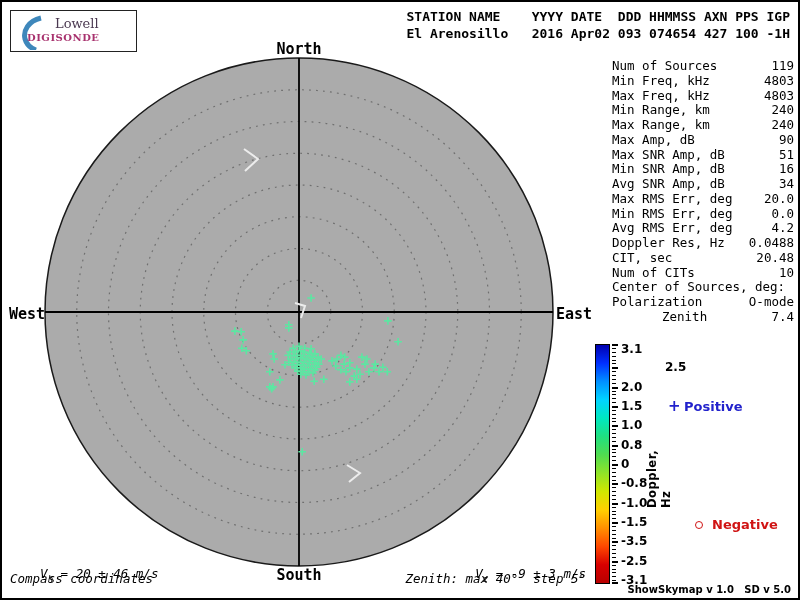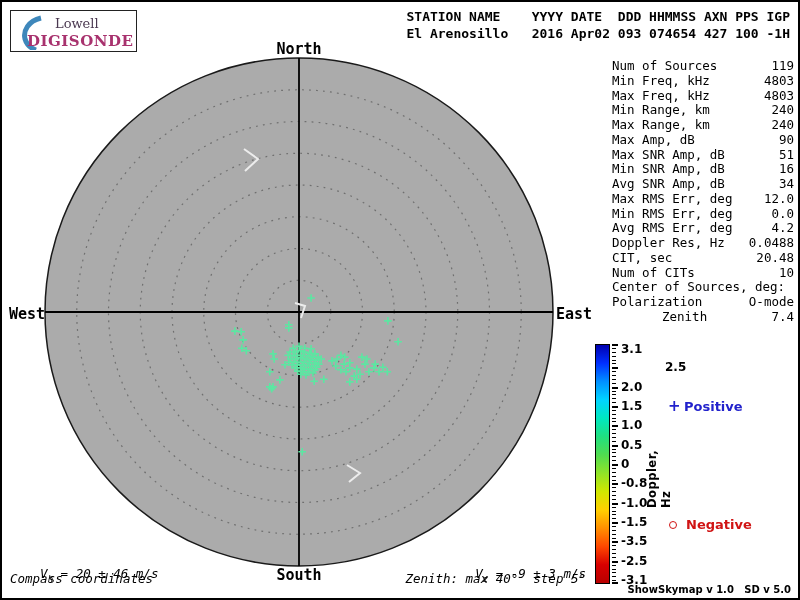--- a/index.html
+++ b/index.html
@@ -5,21 +5,21 @@
   html,body{margin:0;padding:0;background:#fff;}
   #screen{position:relative;width:800px;height:600px;box-sizing:border-box;
           border:2px solid #000;background:#ffffff;overflow:hidden;
           font-family:"DejaVu Sans Mono","Liberation Mono",monospace;color:#000;}
   
   #logo{position:absolute;left:8px;top:8px;width:125px;height:40px;
         border:1px solid #222;background:#fff;}
   #logo-line1{position:absolute;left:44px;top:5px;font-family:"DejaVu Serif","Liberation Serif",serif;
         font-size:13px;color:#4a3850;}
   #logo-line2{position:absolute;left:16px;top:21px;font-family:"DejaVu Serif","Liberation Serif",serif;
-        font-size:15px;font-weight:bold;color:#a8326e;letter-spacing:.5px;}
+        font-size:10px;font-weight:bold;color:#a8326e;letter-spacing:.5px;}
   
   .hdr-line{position:absolute;right:8px;white-space:pre;font-weight:bold;font-size:13px;}
   #hdr1{top:7px;}
   #hdr2{top:24px;}
   
   #skymap-svg{position:absolute;left:0;top:0;}
   .compass{position:absolute;font-weight:bold;font-size:15px;}
   #compass-north{left:297px;top:38px;transform:translateX(-50%);}
   #compass-south{left:297px;top:564px;transform:translateX(-50%);}
   #compass-west{left:7px;top:303px;text-align:center;}
@@ -38,21 +38,21 @@
   .cb-label{position:absolute;left:26px;transform:translateY(-50%);
             font-family:"DejaVu Sans","Liberation Sans",sans-serif;font-weight:bold;font-size:12px;}
   #cbar-title{position:absolute;left:643px;top:430px;height:76px;
               writing-mode:vertical-rl;transform:rotate(180deg);
               font-family:"DejaVu Sans","Liberation Sans",sans-serif;
               font-weight:bold;font-size:11.5px;letter-spacing:.5px;}
   
   .legend-item{position:absolute;font-family:"DejaVu Sans","Liberation Sans",sans-serif;
                font-weight:bold;font-size:13px;display:flex;align-items:center;}
   #legend-positive{left:666px;top:395px;}
-  #legend-negative{left:666px;top:515px;}
+  #legend-negative{left:692px;top:515px;}
   .legend-sym{display:inline-block;width:16px;font-size:15px;}
   #neg-circle{display:inline-block;width:6px;height:6px;border:1.6px solid;border-radius:50%;
               margin-right:9px;margin-left:1px;}
   
   .foot{position:absolute;font-style:italic;font-size:12.5px;white-space:pre;}
   #vh-line{left:8px;top:549px;}
   #coords-line{left:8px;top:569px;}
   #vz-line{right:212px;top:549px;text-align:right;}
   #zenith-line{right:212px;top:569px;text-align:right;}
   sub.vsub{font-size:9px;}
@@ -99,21 +99,21 @@
   <div id="stats">
       <div class="srow"><span class="lab">Num of Sources</span><span class="val">119</span></div>
       <div class="srow"><span class="lab">Min Freq, kHz</span><span class="val">4803</span></div>
       <div class="srow"><span class="lab">Max Freq, kHz</span><span class="val">4803</span></div>
       <div class="srow"><span class="lab">Min Range, km</span><span class="val">240</span></div>
       <div class="srow"><span class="lab">Max Range, km</span><span class="val">240</span></div>
       <div class="srow"><span class="lab">Max Amp, dB</span><span class="val">90</span></div>
       <div class="srow"><span class="lab">Max SNR Amp, dB</span><span class="val">51</span></div>
       <div class="srow"><span class="lab">Min SNR Amp, dB</span><span class="val">16</span></div>
       <div class="srow"><span class="lab">Avg SNR Amp, dB</span><span class="val">34</span></div>
-      <div class="srow"><span class="lab">Max RMS Err, deg</span><span class="val">12.0</span></div>
+      <div class="srow"><span class="lab">Max RMS Err, deg</span><span class="val">20.0</span></div>
       <div class="srow"><span class="lab">Min RMS Err, deg</span><span class="val">0.0</span></div>
       <div class="srow"><span class="lab">Avg RMS Err, deg</span><span class="val">4.2</span></div>
       <div class="srow"><span class="lab">Doppler Res, Hz</span><span class="val">0.0488</span></div>
       <div class="srow"><span class="lab">CIT, sec</span><span class="val">20.48</span></div>
       <div class="srow"><span class="lab">Num of CITs</span><span class="val">10</span></div>
       <div class="srow"><span class="lab">Center of Sources, deg:</span></div>
       <div class="srow"><span class="lab">Polarization</span><span class="val">O-mode</span></div>
       <div class="srow indent"><span class="lab">Zenith</span><span class="val">7.4</span></div>
     </div>
 
@@ -184,21 +184,21 @@
       <div class="cb-label" style="top: 5px;">3.1</div>
       <div class="cb-tick major" style="top: 23.2px;"></div>
       <div class="cb-label" style="top: 23.2px; margin-left: 44px;">2.5</div>
       <div class="cb-tick major" style="top: 42.6px;"></div>
       <div class="cb-label" style="top: 42.6px;">2.0</div>
       <div class="cb-tick major" style="top: 61.9px;"></div>
       <div class="cb-label" style="top: 61.9px;">1.5</div>
       <div class="cb-tick major" style="top: 81.3px;"></div>
       <div class="cb-label" style="top: 81.3px;">1.0</div>
       <div class="cb-tick major" style="top: 100.6px;"></div>
-      <div class="cb-label" style="top: 100.6px;">0.5</div>
+      <div class="cb-label" style="top: 100.6px;">0.8</div>
       <div class="cb-tick major" style="top: 120px;"></div>
       <div class="cb-label" style="top: 120px;">0</div>
       <div class="cb-tick major" style="top: 139.4px;"></div>
       <div class="cb-label" style="top: 139.4px;">-0.8</div>
       <div class="cb-tick major" style="top: 158.7px;"></div>
       <div class="cb-label" style="top: 158.7px;">-1.0</div>
       <div class="cb-tick major" style="top: 178.1px;"></div>
       <div class="cb-label" style="top: 178.1px;">-1.5</div>
       <div class="cb-tick major" style="top: 197.4px;"></div>
       <div class="cb-label" style="top: 197.4px;">-3.5</div>

